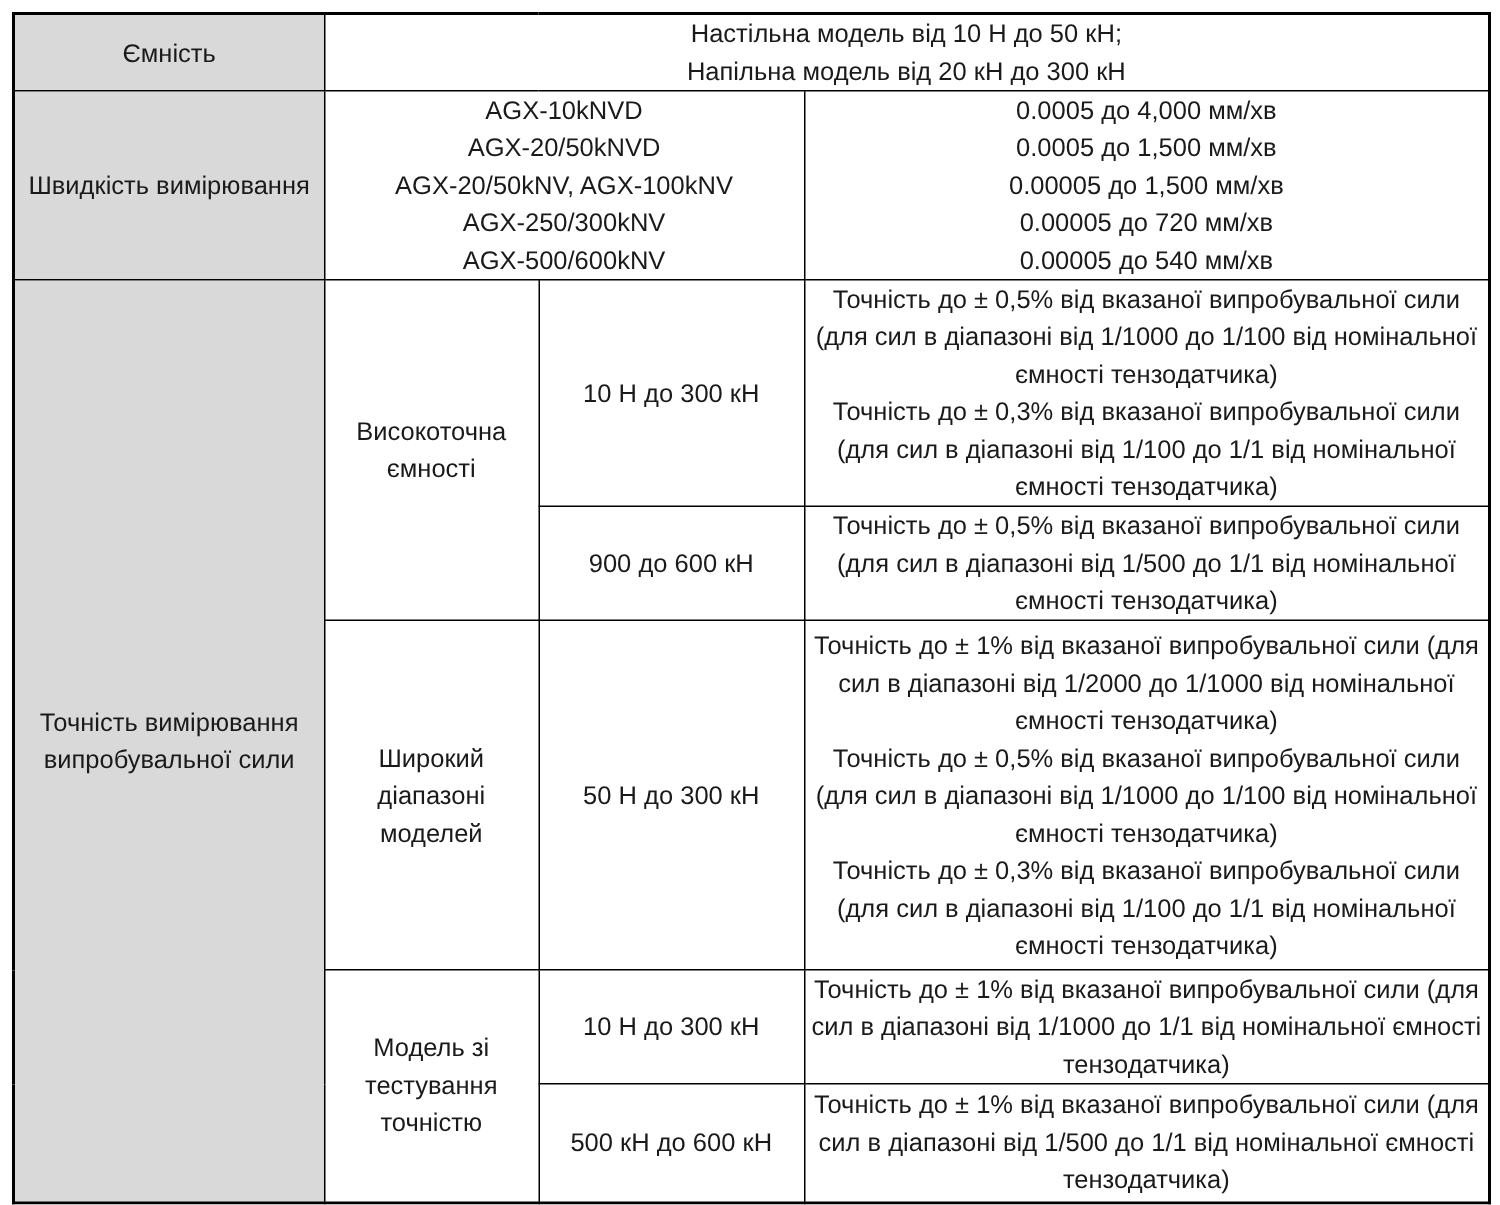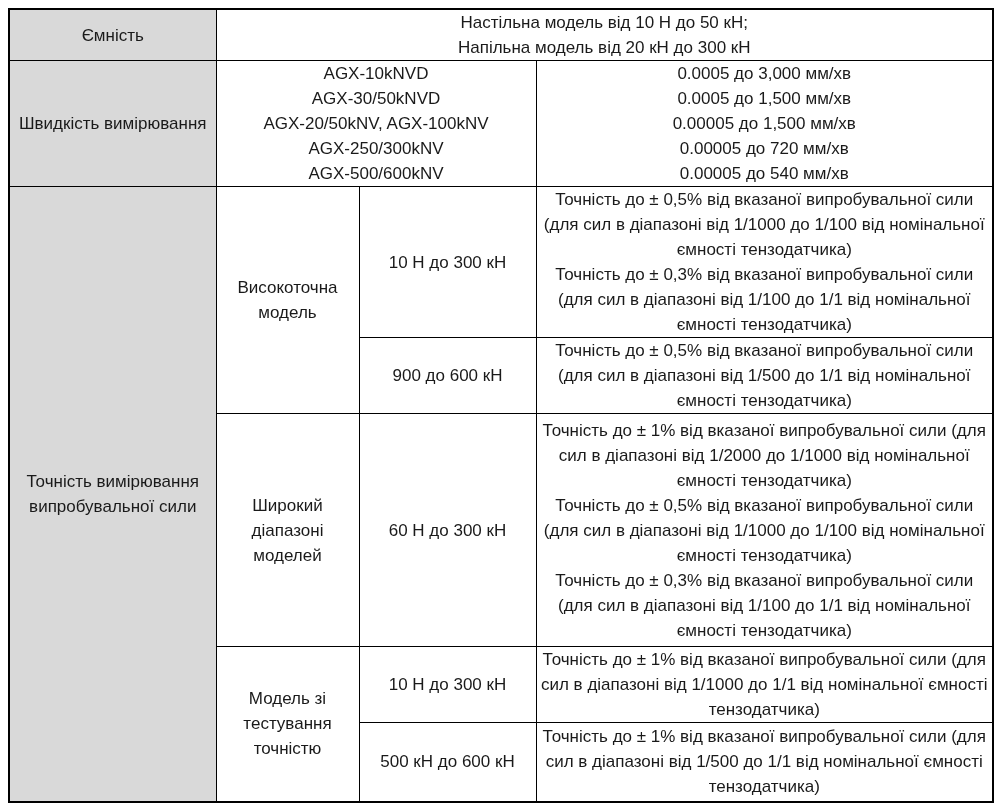--- a/index.html
+++ b/index.html
@@ -51,47 +51,47 @@
     <tbody>
         <tr style="height:49px">
       <td class="hdr">Ємність</td>
       <td colspan="3">Настільна модель від 10 Н до 50 кН;
 Напільна модель від 20 кН до 300 кН</td>
     </tr>
 
     <tr style="height:125px">
       <td class="hdr">Швидкість вимірювання</td>
       <td colspan="2">AGX-10kNVD
-AGX-30/50kNVD
+AGX-20/50kNVD
 AGX-20/50kNV, AGX-100kNV
 AGX-250/300kNV
 AGX-500/600kNV</td>
-      <td>0.0005 до 3,000 мм/хв
+      <td>0.0005 до 4,000 мм/хв
 0.0005 до 1,500 мм/хв
 0.00005 до 1,500 мм/хв
 0.00005 до 720 мм/хв
 0.00005 до 540 мм/хв</td>
     </tr>
 
     <tr style="height:150px">
       <td class="hdr" rowspan="6">Точність вимірювання випробувальної сили</td>
-      <td rowspan="2">Високоточна модель</td>
+      <td rowspan="2">Високоточна ємності</td>
       <td>10 Н до 300 кН</td>
       <td>Точність до ± 0,5% від вказаної випробувальної сили (для сил в діапазоні від 1/1000 до 1/100 від номінальної ємності тензодатчика)
 Точність до ± 0,3% від вказаної випробувальної сили (для сил в діапазоні від 1/100 до 1/1 від номінальної ємності тензодатчика)</td>
     </tr>
 
     <tr style="height:73px">
       <td>900 до 600 кН</td>
       <td>Точність до ± 0,5% від вказаної випробувальної сили (для сил в діапазоні від 1/500 до 1/1 від номінальної ємності тензодатчика)</td>
     </tr>
 
     <tr style="height:233px">
       <td>Широкий діапазоні моделей</td>
-      <td>60 Н до 300 кН</td>
+      <td>50 Н до 300 кН</td>
       <td>Точність до ± 1% від вказаної випробувальної сили (для сил в діапазоні від 1/2000 до 1/1000 від номінальної ємності тензодатчика)
 Точність до ± 0,5% від вказаної випробувальної сили (для сил в діапазоні від 1/1000 до 1/100 від номінальної ємності тензодатчика)
 Точність до ± 0,3% від вказаної випробувальної сили (для сил в діапазоні від 1/100 до 1/1 від номінальної ємності тензодатчика)</td>
     </tr>
 
     <tr style="height:75px">
       <td rowspan="2">Модель зі тестування точністю</td>
       <td>10 Н до 300 кН</td>
       <td>Точність до ± 1% від вказаної випробувальної сили (для сил в діапазоні від 1/1000 до 1/1 від номінальної ємності тензодатчика)</td>
     </tr>

